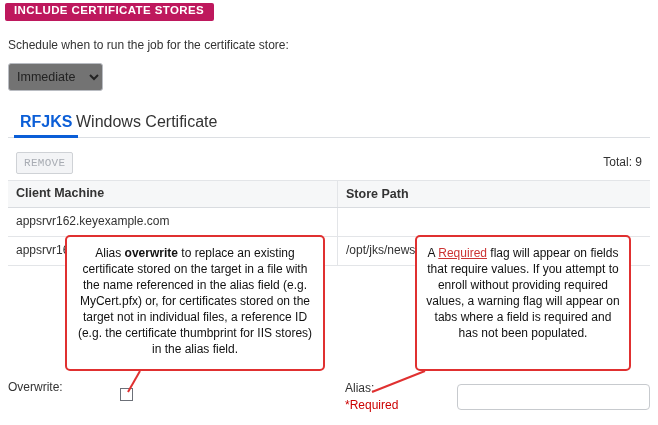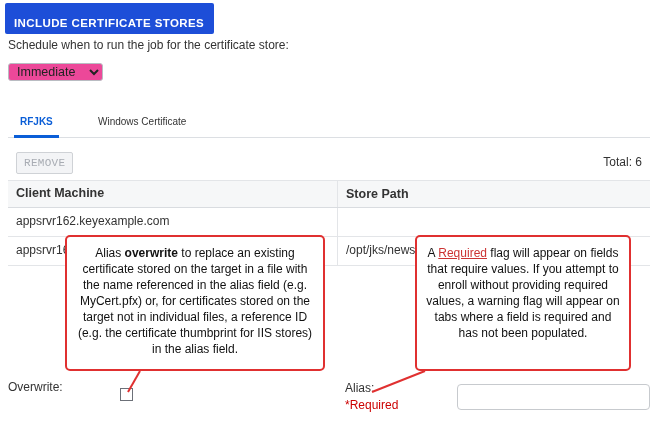--- a/index.html
+++ b/index.html
@@ -15,49 +15,49 @@
     color: #222222;
     position: relative;
     overflow: hidden;
   }
 
   
   .section-badge {
     position: absolute;
     left: 5px;
     top: 3px;
-    background: #1d4ed8;
+    background: #be185d;
     color: #ffffff;
     font-size: 11.5px;
     font-weight: bold;
     letter-spacing: 0.4px;
-    padding: 14px 10px 5px 9px;
+    padding: 1px 10px 5px 9px;
     border-radius: 2px;
   }
 
   
   .schedule-label {
     position: absolute;
     left: 8px;
     top: 38px;
     font-size: 12px;
     color: #333333;
   }
 
   
   .schedule-select {
     position: absolute;
     left: 8px;
     top: 63px;
     width: 95px;
-    height: 18px;
+    height: 28px;
     box-sizing: border-box;
     border: 1px solid #b9bcc2;
     border-radius: 3px;
-    background: #ec4899;
+    background: #737373;
     font-family: "Liberation Sans", sans-serif;
     font-size: 12.5px;
     color: #222222;
     padding: 0 4px;
   }
 
   
   .tabs {
     position: absolute;
     left: 8px;
@@ -65,35 +65,34 @@
     width: 642px;
     height: 30px;
     border-bottom: 1px solid #dcdfe3;
     box-sizing: border-box;
   }
   .tab {
     position: absolute;
     top: 0;
     height: 30px;
     line-height: 28px;
-    font-size: 10px;
+    font-size: 16px;
     padding: 0 6px;
     box-sizing: border-box;
     cursor: pointer;
   }
   .tab.active {
     left: 6px;
     color: #0b5ed7;
     font-weight: bold;
     border-bottom: 3px solid #0b5ed7;
   }
   .tab.inactive {
     left: 62px;
     color: #333333;
-    margin-left: 22px;
   }
 
   
   .toolbar {
     position: absolute;
     left: 8px;
     top: 148px;
     width: 642px;
     height: 32px;
   }
@@ -242,21 +241,21 @@
   <option>Immediate</option>
 </select>
 
 <div class="tabs">
   <div class="tab active">RFJKS</div>
   <div class="tab inactive">Windows Certificate</div>
 </div>
 
 <div class="toolbar">
   <button class="remove-btn">REMOVE</button>
-  <div class="total-label">Total: 6</div>
+  <div class="total-label">Total: 9</div>
 </div>
 
 <div class="table">
   <div class="trow thead">
     <div class="cell c1">Client Machine</div>
     <div class="cell c2">Store Path</div>
   </div>
   <div class="trow">
     <div class="cell c1">appsrvr162.keyexample.com</div>
   </div>

